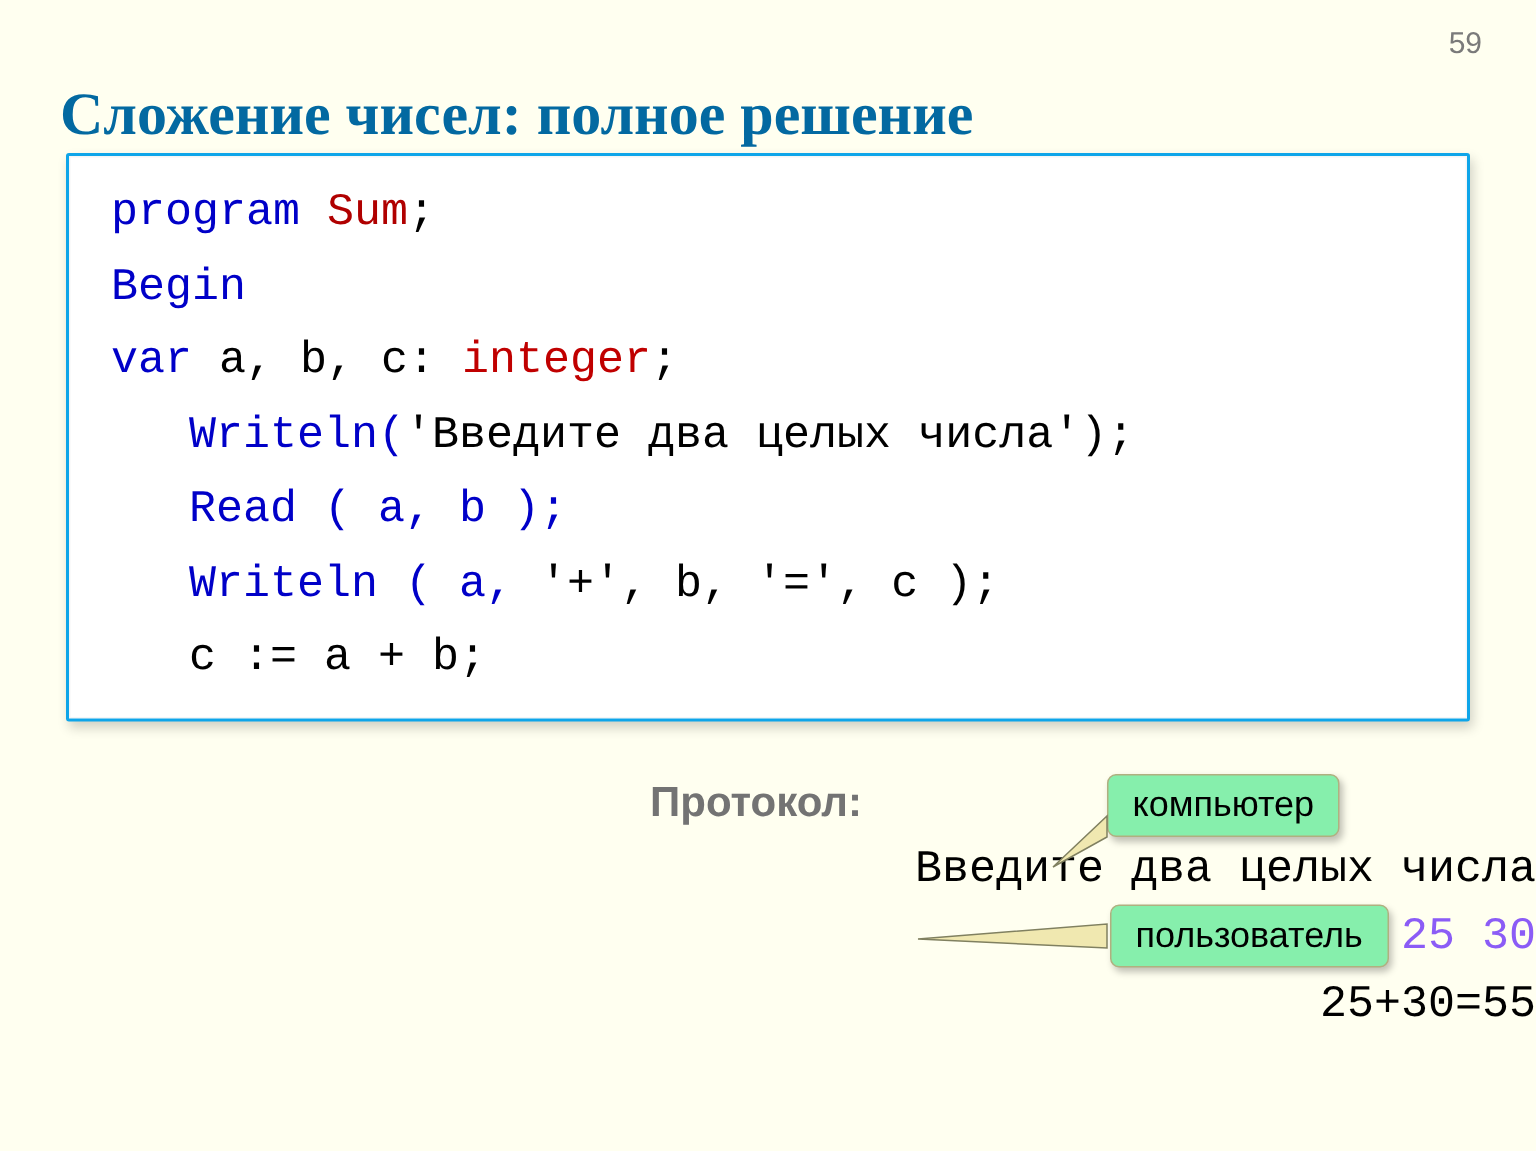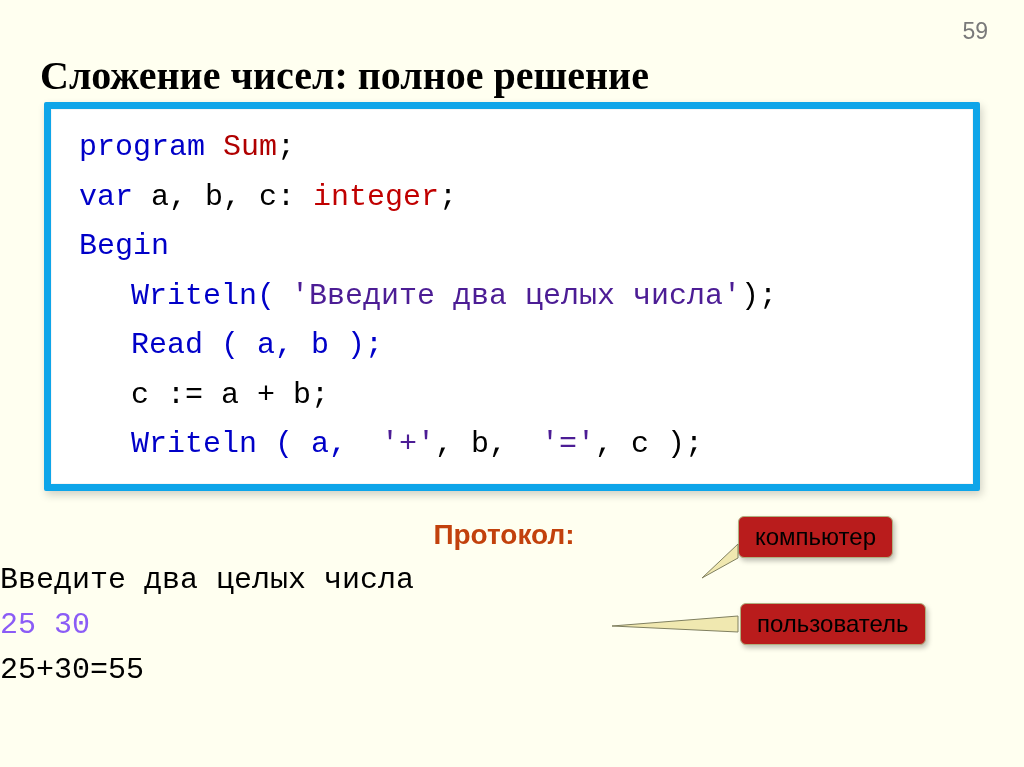--- a/index.html
+++ b/index.html
@@ -9,78 +9,78 @@
     height: 767px;
     background: #fffff0;
     font-family: "Times New Roman", Times, serif;
     position: relative;
   }
   .page-number {
     position: absolute;
     top: 18px;
     right: 36px;
     color: #7a7a7a;
-    font-size: 23px;
+    font-size: 20px;
     font-family: Arial, sans-serif;
   }
   .title {
     position: absolute;
     top: 52px;
     left: 40px;
     font-size: 40px;
     font-weight: bold;
-    color: #000000;
+    color: #0369a1;
     font-family: "Times New Roman", Times, serif;
   }
   .code-box {
     position: absolute;
     top: 102px;
     left: 44px;
     right: 44px;
     background: #ffffff;
-    border: 7px solid #0ea5e9;
+    border: 2px solid #0ea5e9;
     border-radius: 2px;
     box-shadow: 2px 4px 8px rgba(0,0,0,0.18), 0 0 0 1px rgba(0,0,0,0.04) inset;
     padding: 14px 44px 14px 28px;
     font-family: "Courier New", Courier, monospace;
     font-size: 30px;
     line-height: 1.65;
     color: #000;
   }
   .kw-blue { color: #0000c8; }
   .kw-red1 { color: #b00000; }
   .kw-red2 { color: #c00000; }
-  .kw-green { color: #4c1d95; margin-left: 16px; }
+  .kw-green { color: #000000; }
   .indent1 { padding-left: 52px; display:inline-block; }
   .protocol-label {
     position: absolute;
     top: 519px;
     left: 0;
     right: 16px;
     text-align: center;
     font-family: Arial, Helvetica, sans-serif;
     font-size: 28px;
     font-weight: bold;
-    color: #c2410c;
+    color: #737373;
   }
   .proto-line {
     position: absolute;
     left: 0;
     right: 0;
-    text-align: left;
+    text-align: right;
     font-family: "Courier New", Courier, monospace;
     font-size: 30px;
     color: #000;
   }
   .proto-line1 { top: 563px; }
   .proto-line2 { top: 608px; color: #8b5cf6; }
   .proto-line3 { top: 653px; }
   .callout {
     position: absolute;
-    background: #b91c1c;
+    background: #86efac;
     border: 1px solid #b0b080;
     border-radius: 6px;
     box-shadow: 2px 3px 5px rgba(0,0,0,0.25);
     padding: 6px 16px;
     font-family: Arial, Helvetica, sans-serif;
     font-size: 24px;
     color: #000;
   }
   .callout1 { top: 516px; left: 738px; }
   .callout2 { top: 603px; left: 740px; text-align: right; }
@@ -91,36 +91,36 @@
 
 <div class="page-number">59</div>
 
 <div class="title">Сложение чисел: полное решение</div>
 
 <div class="code-box">
   <div>
     <span class="kw-blue">program </span><span class="kw-red1">Sum</span><span>;</span>
   </div>
   <div>
-    <span class="kw-blue">var </span><span>a, b, c: </span><span class="kw-red2">integer</span><span>;</span>
+    <span class="kw-blue">Begin</span>
   </div>
   <div>
-    <span class="kw-blue">Begin</span>
+    <span class="kw-blue">var </span><span>a, b, c: </span><span class="kw-red2">integer</span><span>;</span>
   </div>
   <div>
     <span class="indent1"><span class="kw-blue">Writeln(</span><span class="kw-green">'Введите два целых числа'</span><span>);</span></span>
   </div>
   <div>
     <span class="indent1 kw-blue">Read ( a, b );</span>
   </div>
   <div>
-    <span class="indent1">c := a + b;</span>
+    <span class="indent1"><span class="kw-blue">Writeln ( a, </span><span class="kw-green">'+'</span><span>, b, </span><span class="kw-green">'='</span><span>, c );</span></span>
   </div>
   <div>
-    <span class="indent1"><span class="kw-blue">Writeln ( a, </span><span class="kw-green">'+'</span><span>, b, </span><span class="kw-green">'='</span><span>, c );</span></span>
+    <span class="indent1">c := a + b;</span>
   </div>
 </div>
 
 <div class="protocol-label">Протокол:</div>
 <div class="proto-line proto-line1">Введите два целых числа</div>
 <div class="proto-line proto-line2">25 30</div>
 <div class="proto-line proto-line3">25+30=55</div>
 
 <div class="callout callout1">компьютер</div>
 <div class="callout callout2">пользователь</div>

